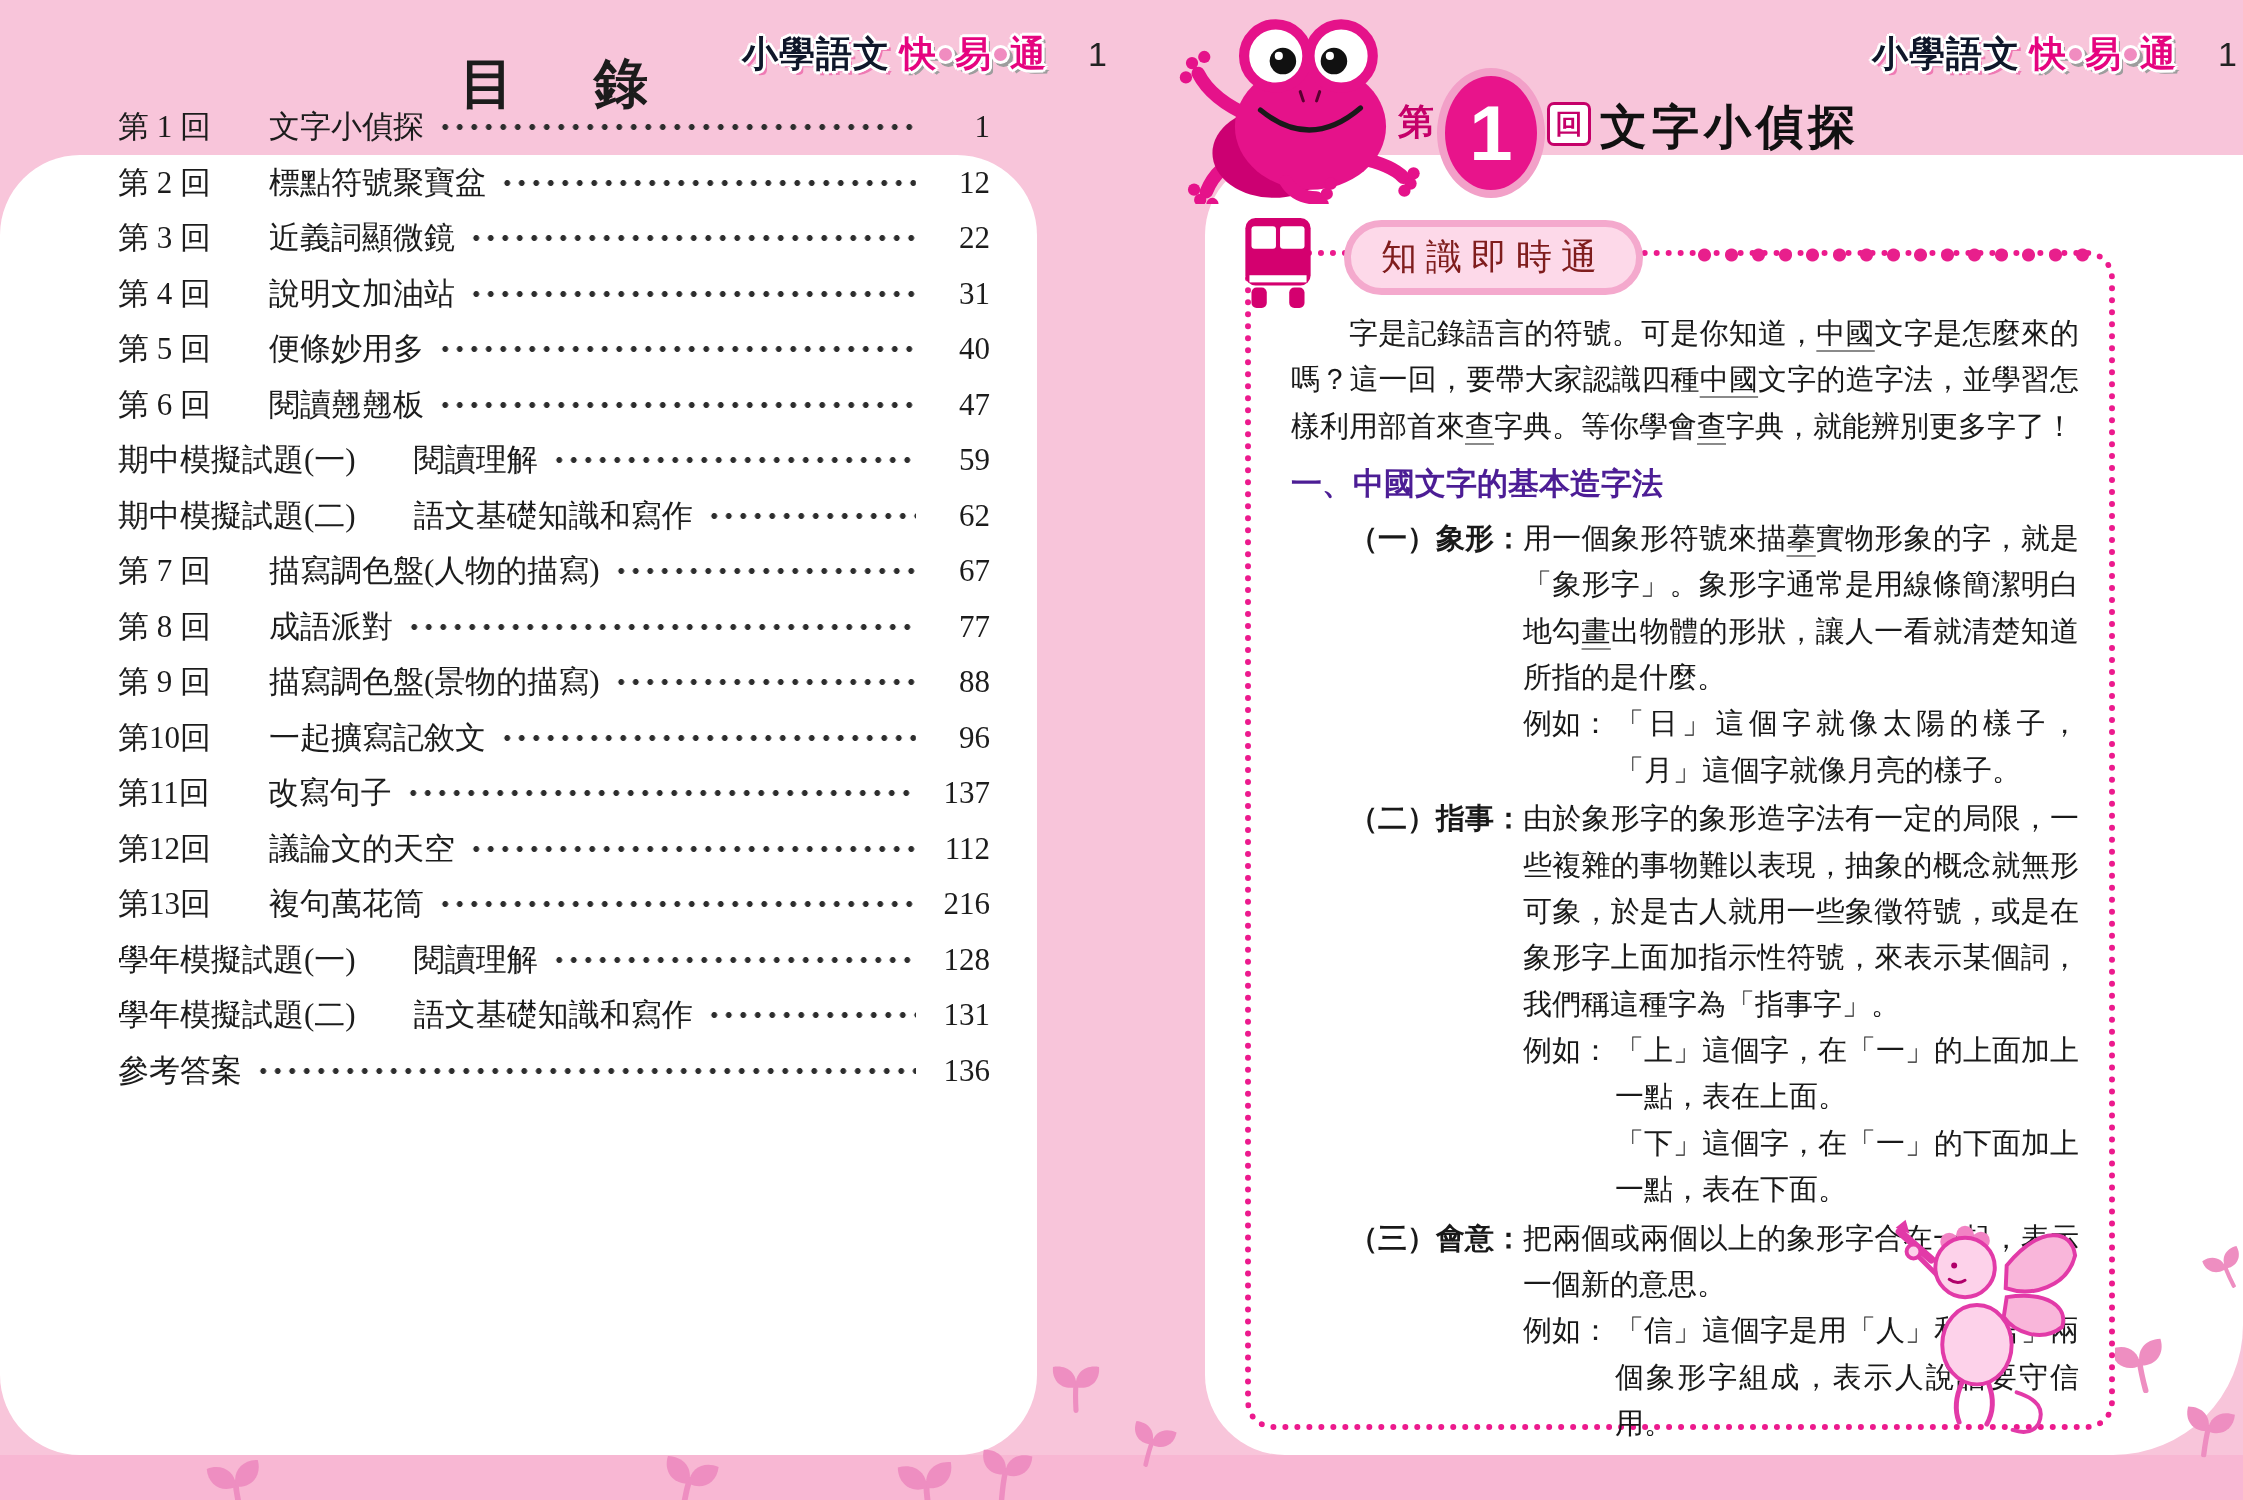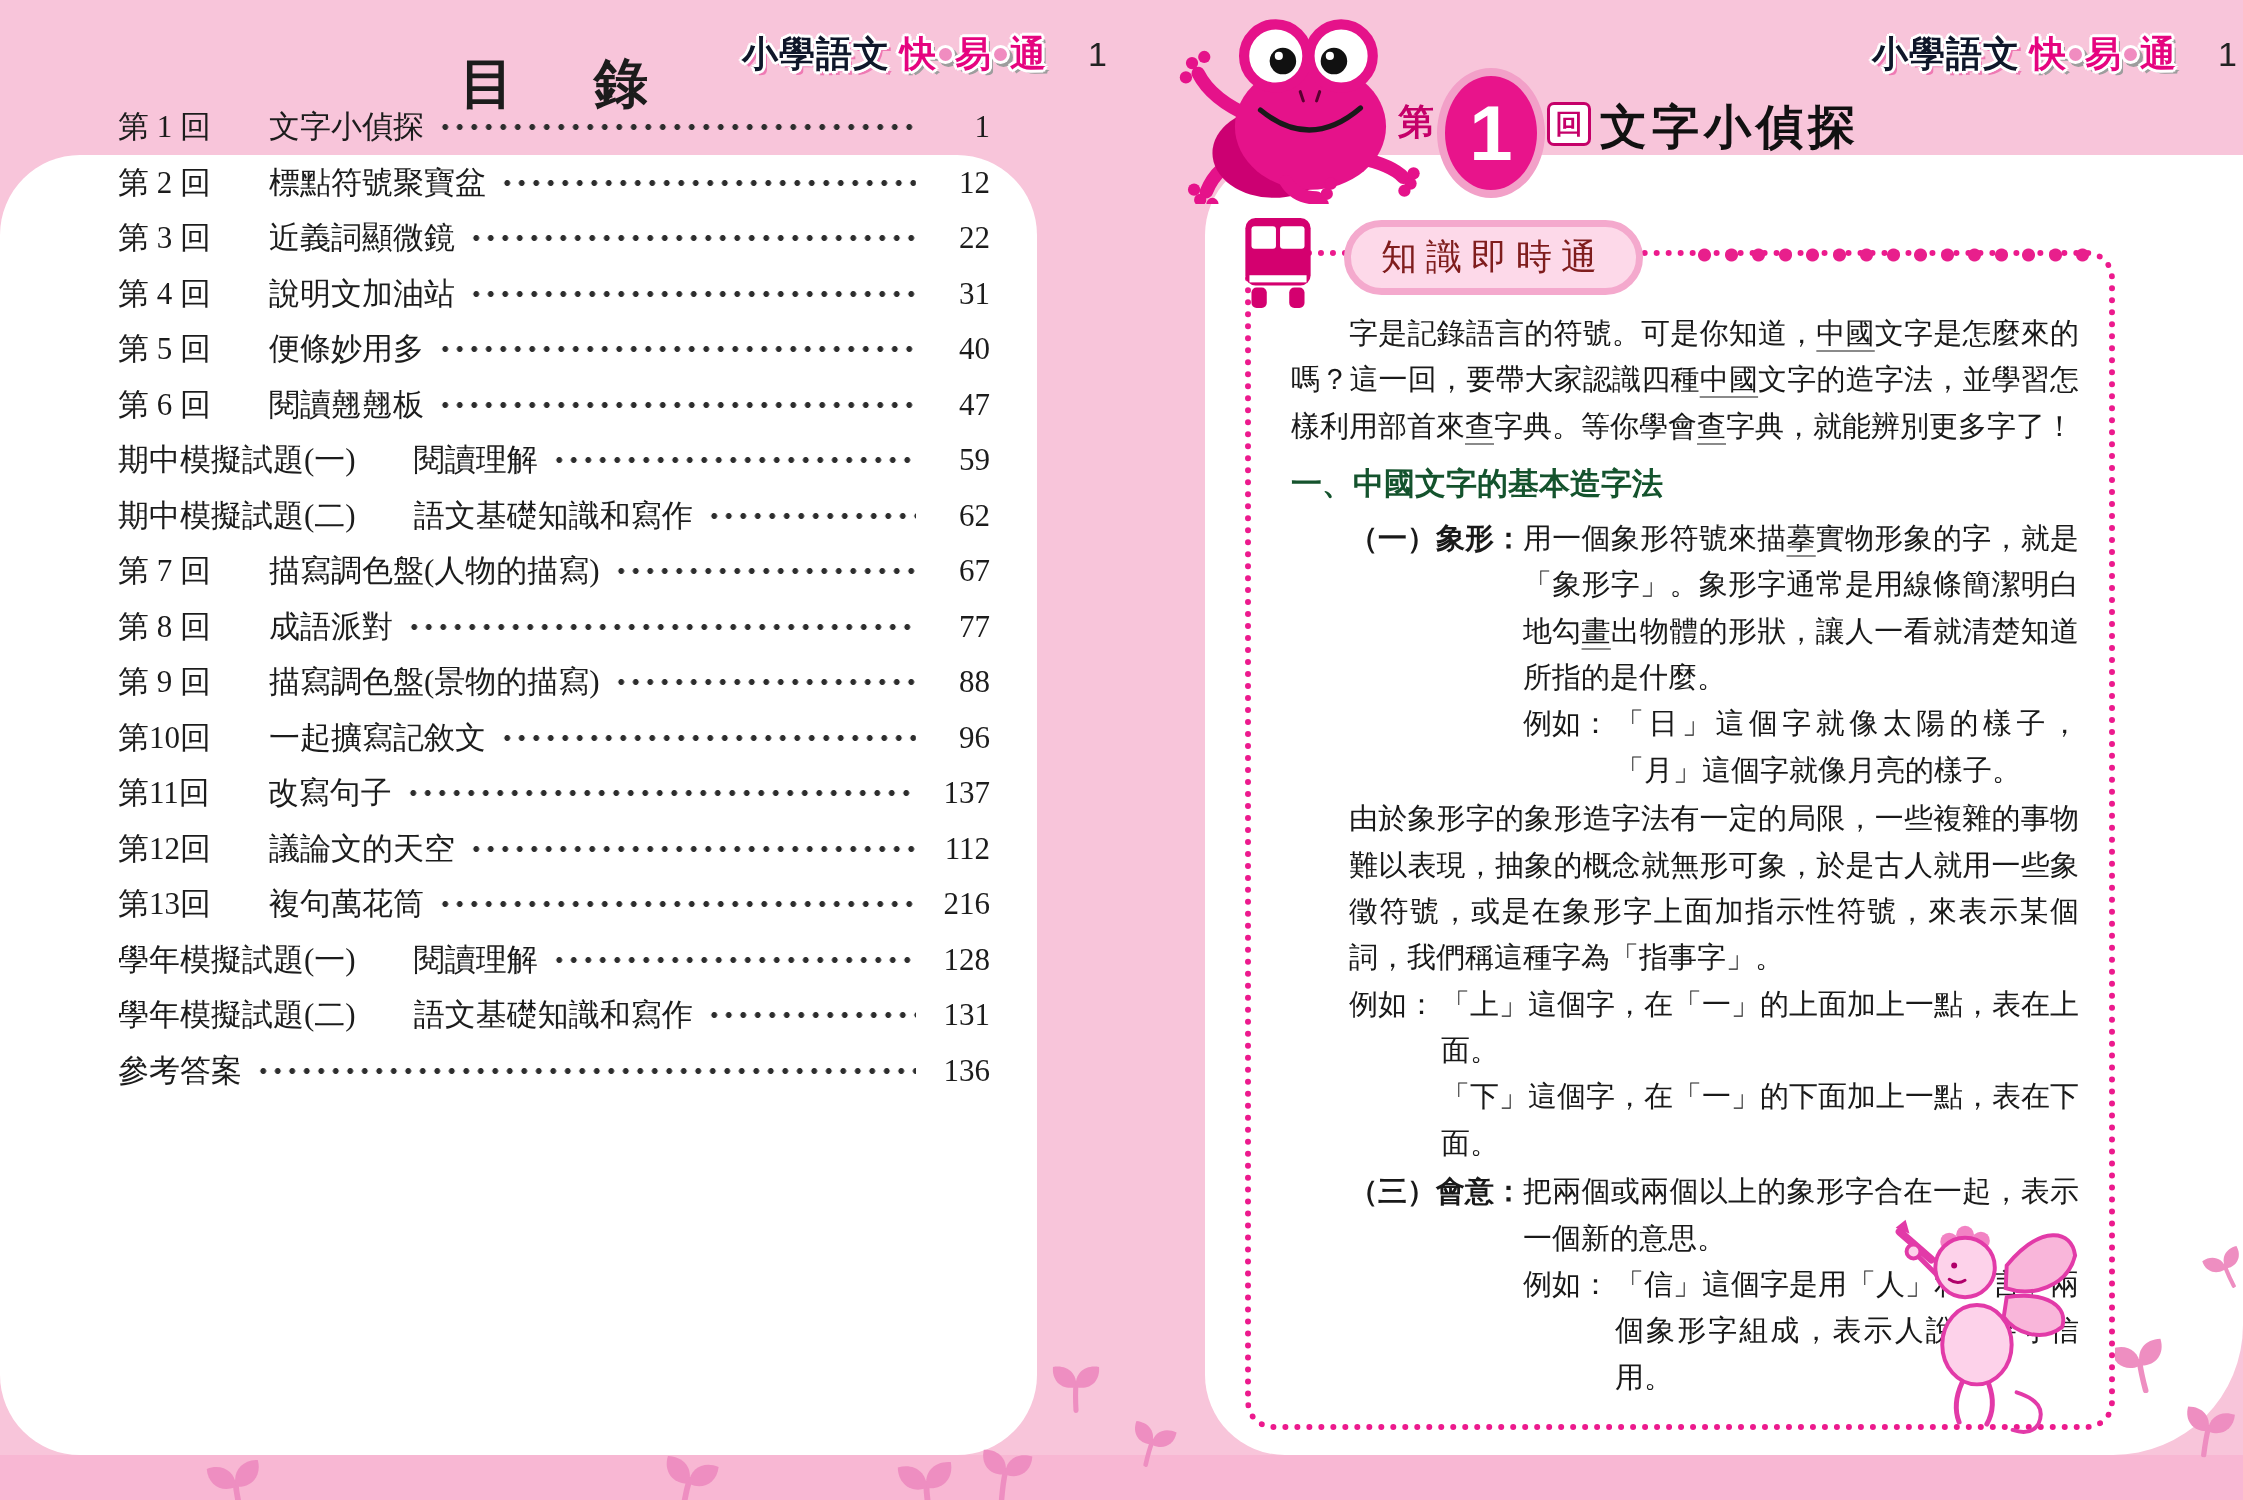--- a/index.html
+++ b/index.html
@@ -53,21 +53,21 @@
   
   .kbox{position:absolute;left:1245px;top:250px;width:870px;height:1180px;border:6px dotted #ec1a8d;border-radius:28px;background:#fff;box-sizing:border-box;}
   .kbubble{position:absolute;left:93px;top:-36px;background:#fdd9e9;border:7px solid #f4a9cd;border-radius:44px;
     padding:6px 30px;color:#7f1d1d;font-size:36px;font-weight:normal;letter-spacing:9px;white-space:nowrap;}
   .kdots{position:absolute;left:440px;top:-9px;width:405px;height:16px;
     background-image:radial-gradient(circle,#e81f8c 6px,transparent 7px);background-size:27px 16px;background-repeat:repeat-x;background-position:0 center;}
   .bus{position:absolute;left:-10px;top:-44px;width:74px;height:102px;}
   .kcontent{position:absolute;left:0;top:0;width:100%;height:100%;box-sizing:border-box;padding:54px 30px 0 40px;
     font-family:"Liberation Serif","DejaVu Serif",serif;font-size:29px;line-height:1.6;color:#191919;}
   .intro{text-indent:2em;text-align:justify;}
-  .khead{font-family:"Liberation Sans",sans-serif;font-weight:bold;font-size:31px;margin:10px 0 6px 0;color:#14532d;}
+  .khead{font-family:"Liberation Sans",sans-serif;font-weight:bold;font-size:31px;margin:10px 0 6px 0;color:#4c1d95;}
   .sec{display:flex;margin:2px 0 0 58px;}
   .sec-label{flex:0 0 auto;white-space:nowrap;font-weight:bold;}
   .sec-body{flex:1;text-align:justify;}
   .ex{display:flex;}
   .ex-label{flex:0 0 92px;white-space:nowrap;}
   .ex-text{flex:1;}
   .vu{text-decoration:underline;text-decoration-color:#8a8a8a;text-decoration-thickness:2px;text-underline-offset:7px;}
 
   .frog{position:absolute;left:1155px;top:10px;width:266px;height:194px;}
   .cherub{position:absolute;left:1858px;top:1196px;width:228px;height:238px;}
@@ -326,20 +326,21 @@
 
           <div class="ex">
               <span class="ex-label">例如：</span>
               <span class="ex-text">「日」這個字就像太陽的樣子，「月」這個字就像月亮的樣子。</span>
             </div>
             </div>
         </div>
       </div>
 
       <div class="sec">
+        <span class="sec-label">（二）指事：</span>
         <div class="sec-body">
           <span><span>由於象形字的象形造字法有一定的局限，一些複雜的事物難以表現，抽象的概念就無形可象，於是古人就用一些象徵符號，或是在象形字上面加指示性符號，來表示某個詞，我們稱這種字為「指事字」。</span></span>
           <div>
 
           <div class="ex">
               <span class="ex-label">例如：</span>
               <span class="ex-text">「上」這個字，在「一」的上面加上一點，表在上面。</span>
             </div>
               <div class="ex">
               <span class="ex-label"></span>

